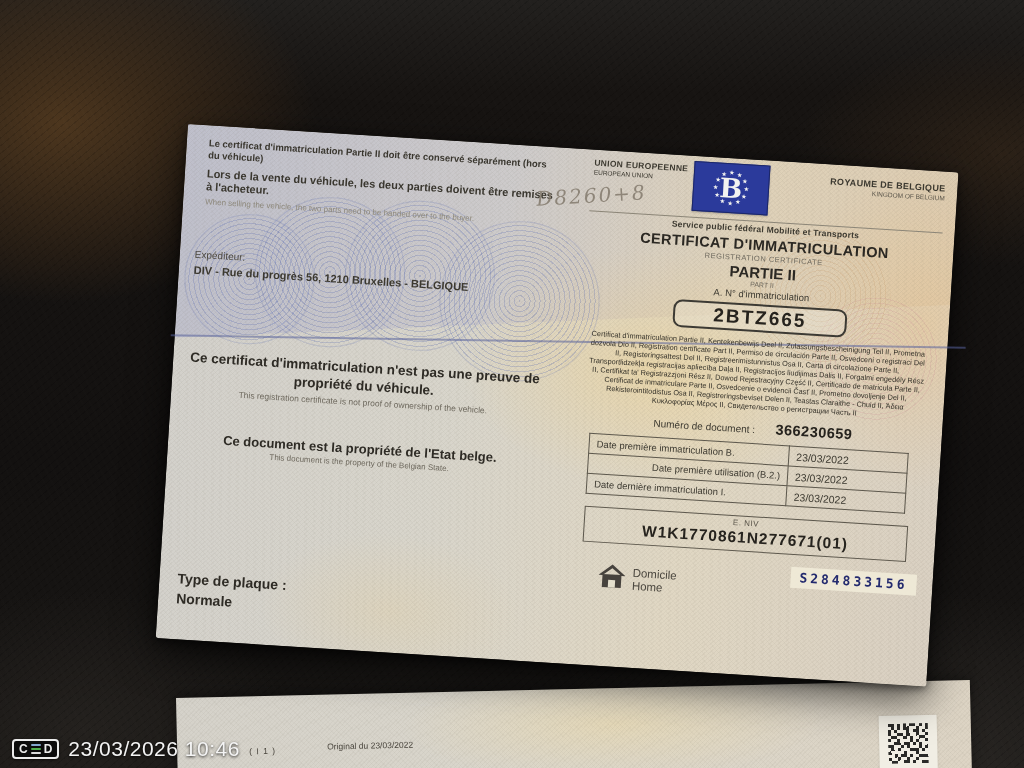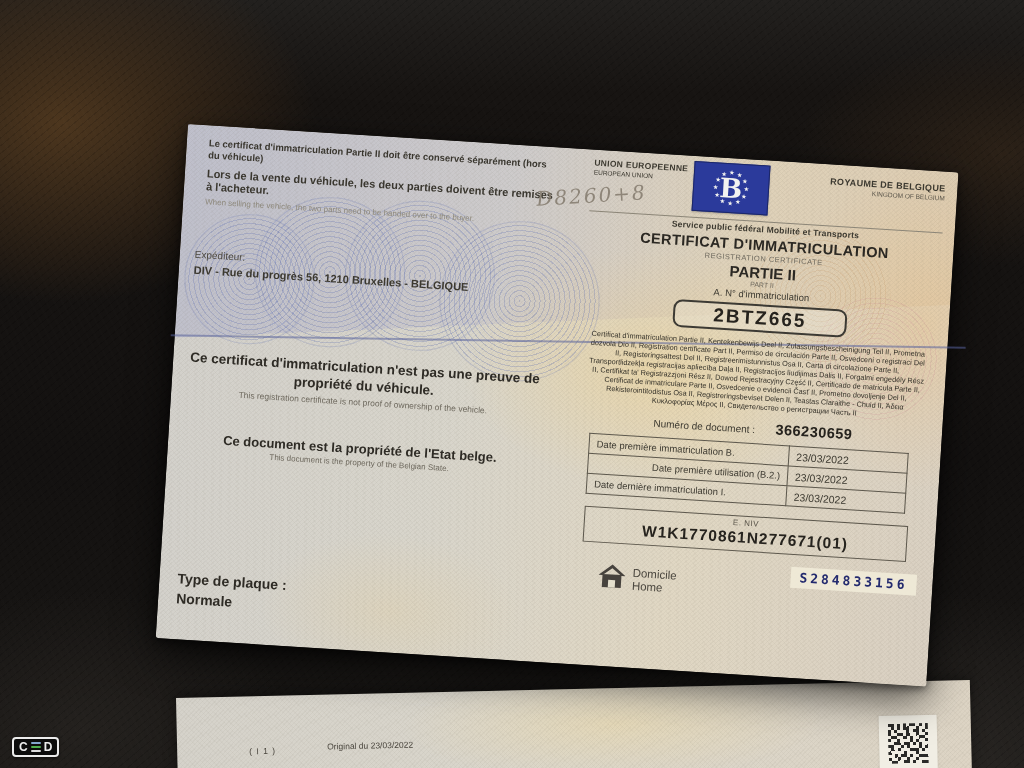--- a/index.html
+++ b/index.html
@@ -307,13 +307,14 @@
 <div class="stamp">
   <div class="ced-badge">
     <span class="cl">C</span>
     <span class="e-bars">
       <i class="b1"></i>
         <i class="b2"></i>
         <i class="b3"></i>
     </span>
     <span class="cl">D</span>
   </div>
+  <div class="stamp-text">23/03/2026 10:46</div>
 </div>
 
 </body></html>

